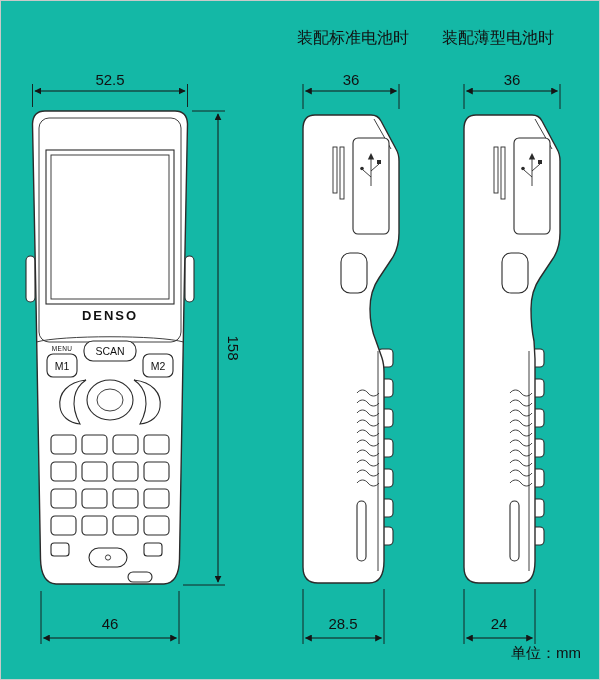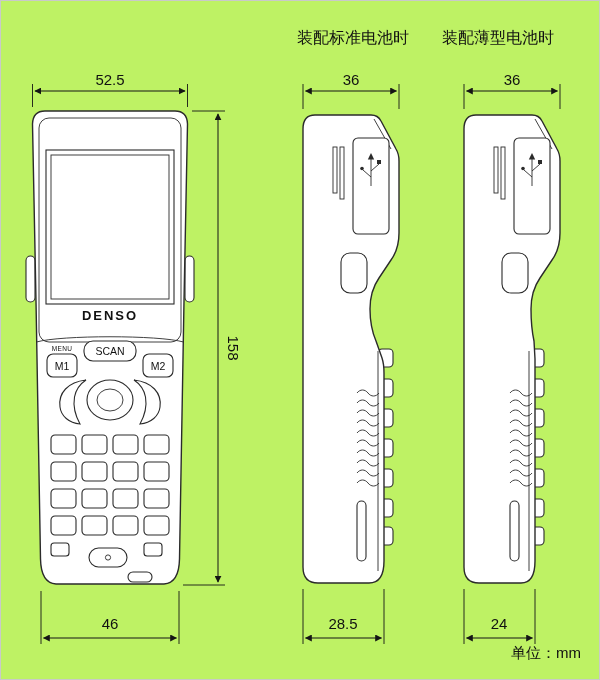--- a/index.html
+++ b/index.html
@@ -1,17 +1,17 @@
 <!DOCTYPE html>
 <html><head>
 <meta charset="utf-8">
 <style>
   html,body{margin:0;padding:0;background:#fff;}
   .frame{position:relative;width:600px;height:680px;box-sizing:border-box;
-         border:1px solid #c9c9c9;background:#bef264;
+         border:1px solid #c9c9c9;background:#14b8a6;
          font-family:"Liberation Sans","DejaVu Sans",sans-serif;}
   svg{display:block;}
   .outline{fill:#ffffff;stroke:#2b2b2b;stroke-width:1.4;stroke-linejoin:round;}
   .thin{fill:none;stroke:#2b2b2b;stroke-width:0.9;}
   .dfill{fill:#ffffff;stroke:#2b2b2b;stroke-width:1.1;}
   .dim{stroke:#151515;stroke-width:1;fill:none;}
   .ext{stroke:#151515;stroke-width:0.9;fill:none;}
   text{fill:#111111;font-family:"Liberation Sans","DejaVu Sans",sans-serif;}
   .dimtext{font-size:15px;}
   .titletext{font-size:16px;}

